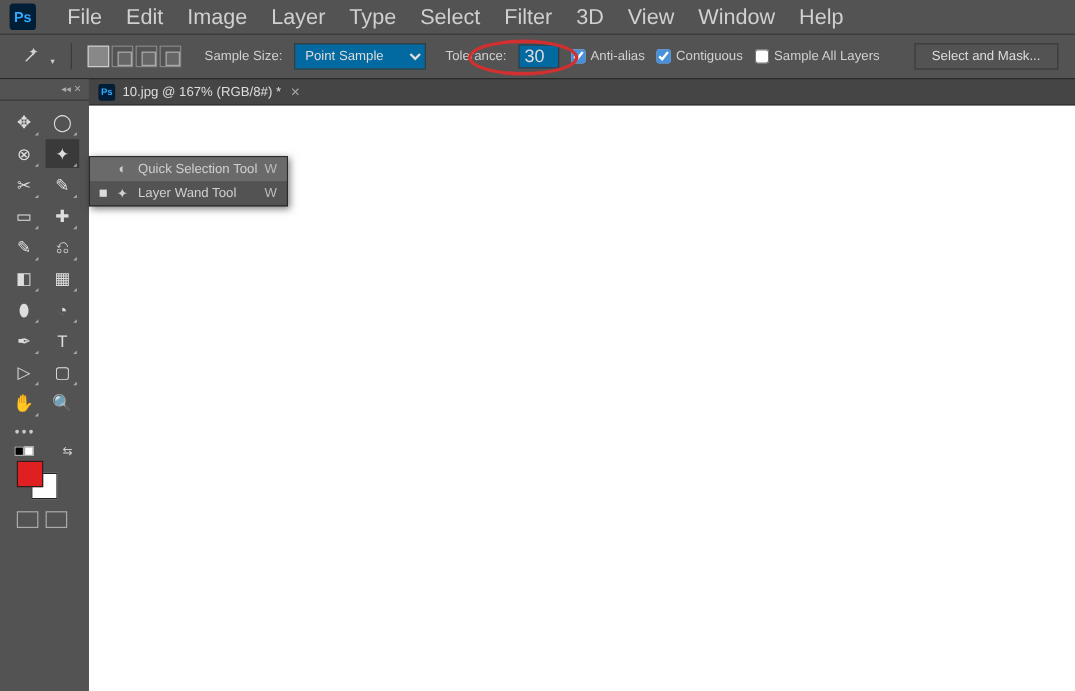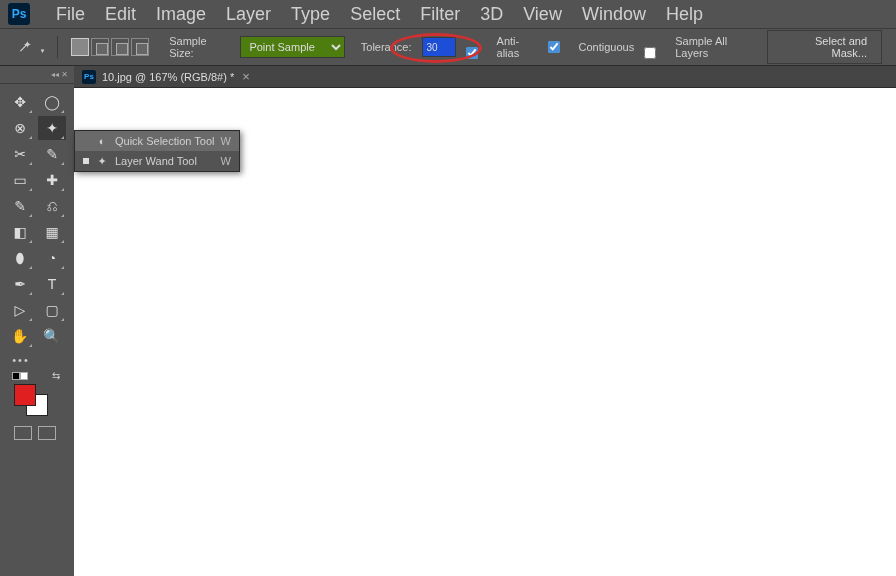--- a/index.html
+++ b/index.html
@@ -10,23 +10,23 @@
 .optbar { height:38px; background:#535353; border-top:1px solid #3a3a3a; border-bottom:1px solid #2a2a2a; display:flex; align-items:center; padding:0 14px; gap:10px; font-size:11px; position:relative; }
 .wand-ico { width:22px; height:22px; display:flex; align-items:center; justify-content:center; }
 .wand-ico::after { content:"✦"; font-size:10px; position:relative; top:-3px; left:3px; }
 .wand-ico::before { content:""; position:absolute; width:10px; height:1px; background:#ddd; transform:rotate(-45deg); }
 .small-tri { font-size:7px; margin-left:-4px; margin-top:8px; }
 .vline { width:1px; height:22px; background:#3a3a3a; margin:0 3px; }
 .mode-icons { display:flex; gap:2px; }
 .mode-box { width:18px; height:18px; border:1px solid #888; display:inline-block; position:relative; }
 .mode-box.filled { background:#888; border-color:#ccc; }
 .mode-box.overlap::after { content:""; position:absolute; width:10px; height:10px; background:#666; border:1px solid #aaa; top:4px; left:4px; }
-select { background:#4d7c0f; color:#ddd; border:1px solid #3a3a3a; height:22px; font-size:11px; padding:0 4px; width:110px; }
-.num-input { width:34px; height:20px; background:#1d4ed8; border:1px solid #3a3a3a; color:#ddd; text-align:left; padding:0 4px; font-size:10px; }
-.chk { display:flex; align-items:flex-end; gap:19px; }
+select { background:#0369a1; color:#ddd; border:1px solid #3a3a3a; height:22px; font-size:11px; padding:0 4px; width:110px; }
+.num-input { width:34px; height:20px; background:#0369a1; border:1px solid #3a3a3a; color:#ddd; text-align:left; padding:0 4px; font-size:15px; }
+.chk { display:flex; align-items:flex-start; gap:4px; }
 .chk input { width:12px; height:12px; accent-color:#4a90d9; }
 .right-btn { margin-left:auto; background:#535353; border:1px solid #3a3a3a; color:#ddd; padding:4px 14px; font-size:11px;text-align:right; }
 .red-oval { position:absolute; left:390px; top:4px; width:92px; height:30px; border:3px solid #d03030; border-radius:50%; pointer-events:none; }
 .workspace { display:flex; height:calc(576px - 66px); }
 .tool-panel { width:74px; background:#535353; padding:0; position:relative; }
 .panel-top { height:18px; border-bottom:1px solid #3a3a3a; display:flex; align-items:center; justify-content:flex-end; padding-right:6px; gap:3px; font-size:8px; color:#aaa; }
 .tools-grid { display:grid; grid-template-columns:1fr 1fr; gap:2px 2px; padding:6px 6px 0 6px; }
 .tool { width:28px; height:24px; display:flex; align-items:center; justify-content:center; font-size:14px; color:#ddd; position:relative; cursor:default; }
 .tool.selected { background:#3a3a3a; }
 .tool .corner { position:absolute; bottom:1px; right:2px; width:0; height:0; border-left:3px solid transparent; border-bottom:3px solid #aaa; }

